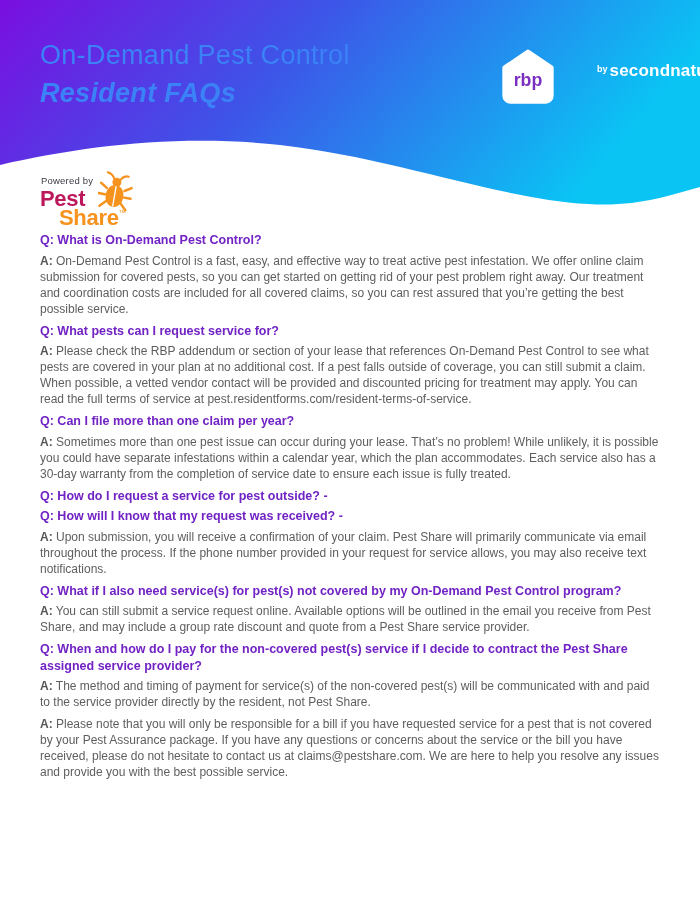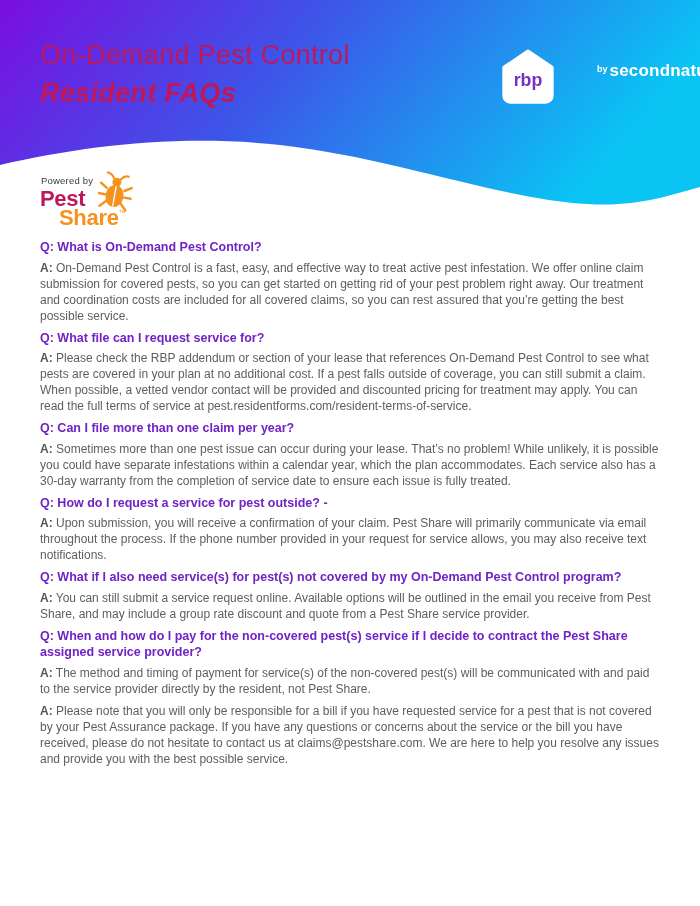--- a/index.html
+++ b/index.html
@@ -16,21 +16,21 @@
   
   .header-wave {
     position: absolute;
     top: 0; left: 0;
     width: 700px; height: 232px;
     display: block;
   }
   .header-content {
     position: absolute;
     top: 36px; left: 40px;
-    color: #be185d;
+    color: #3b82f6;
   }
   .title-line1 {
     font-size: 27px;
     font-weight: 400;
     line-height: 38px;
     letter-spacing: 0.3px;
   }
   .title-line2 {
     font-size: 27px;
     font-weight: 700;
@@ -104,21 +104,21 @@
   .ps-tm {
     font-size: 7px;
     vertical-align: 10px;
     font-weight: 400;
   }
   .bug { position: absolute; top: 3px; left: 58px; width: 36px; height: 42px; }
 
   
   .faq-list {
     position: absolute;
-    top: 239px; left: 40px;
+    top: 232px; left: 40px;
     width: 622px;
   }
   .q {
     font-size: 12.5px;
     font-weight: 700;
     color: #7123c4;
     line-height: 16.5px;
     margin-bottom: 4px;
   }
   .a {
@@ -192,34 +192,35 @@
   </div>
 
   <div class="faq-list">
 
     <section class="faq">
       <h2 class="q">Q: What is On-Demand Pest Control?</h2>
       <p class="a"><strong class="a-prefix">A:</strong> <span>On-Demand Pest Control is a fast, easy, and effective way to treat active pest infestation. We offer online claim submission for covered pests, so you can get started on getting rid of your pest problem right away. Our treatment and coordination costs are included for all covered claims, so you can rest assured that you’re getting the best possible service.</span></p>
     </section>
 
     <section class="faq">
-      <h2 class="q">Q: What file can I request service for?</h2>
+      <h2 class="q">Q: What pests can I request service for?</h2>
       <p class="a"><strong class="a-prefix">A:</strong> <span>Please check the RBP addendum or section of your lease that references On-Demand Pest Control to see what pests are covered in your plan at no additional cost. If a pest falls outside of coverage, you can still submit a claim. When possible, a vetted vendor contact will be provided and discounted pricing for treatment may apply. You can read the full terms of service at pest.residentforms.com/resident-terms-of-service.</span></p>
     </section>
 
     <section class="faq">
       <h2 class="q">Q: Can I file more than one claim per year?</h2>
       <p class="a"><strong class="a-prefix">A:</strong> <span>Sometimes more than one pest issue can occur during your lease. That’s no problem! While unlikely, it is possible you could have separate infestations within a calendar year, which the plan accommodates. Each service also has a 30-day warranty from the completion of service date to ensure each issue is fully treated.</span></p>
     </section>
 
     <section class="faq">
       <h2 class="q">Q: How do I request a service for pest outside? -</h2>
     </section>
 
     <section class="faq">
+      <h2 class="q">Q: How will I know that my request was received? -</h2>
       <p class="a"><strong class="a-prefix">A:</strong> <span>Upon submission, you will receive a confirmation of your claim. Pest Share will primarily communicate via email throughout the process. If the phone number provided in your request for service allows, you may also receive text notifications.</span></p>
     </section>
 
     <section class="faq">
       <h2 class="q">Q: What if I also need service(s) for pest(s) not covered by my On-Demand Pest Control program?</h2>
       <p class="a"><strong class="a-prefix">A:</strong> <span>You can still submit a service request online. Available options will be outlined in the email you receive from Pest Share, and may include a group rate discount and quote from a Pest Share service provider.</span></p>
     </section>
 
     <section class="faq">
       <h2 class="q">Q: When and how do I pay for the non-covered pest(s) service if I decide to contract the Pest Share assigned service provider?</h2>

